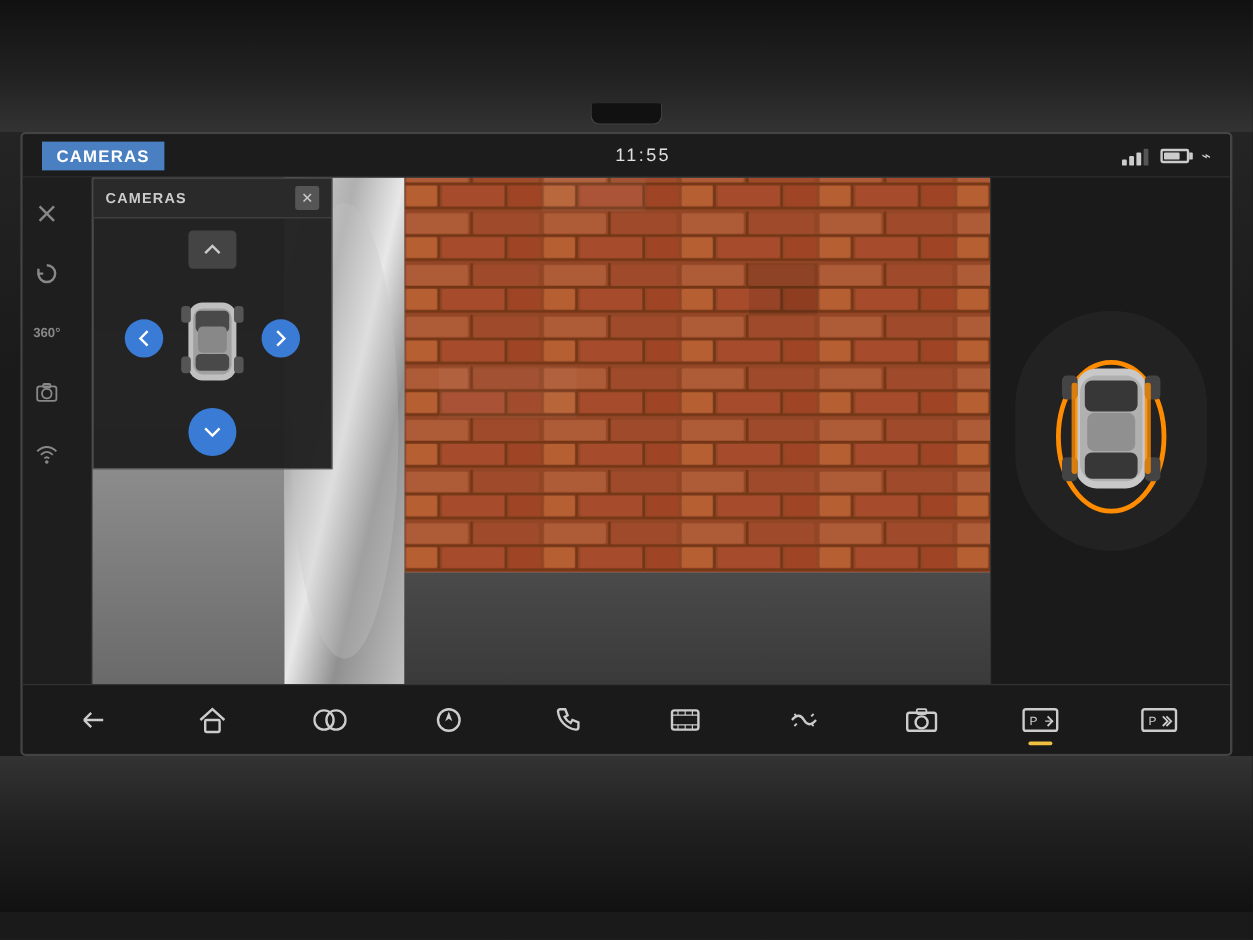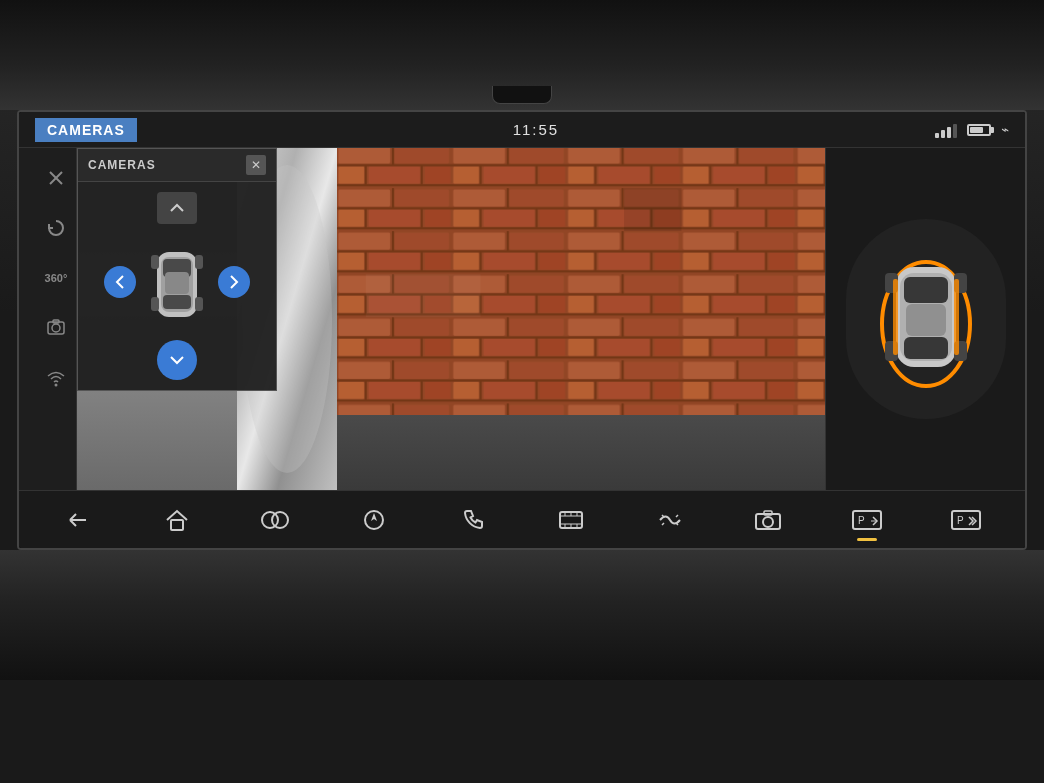--- a/index.html
+++ b/index.html
@@ -40,21 +40,21 @@
       width: 60px;
       height: 18px;
       background: #111;
       border-radius: 0 0 8px 8px;
       border: 1px solid #444;
       border-top: none;
     }
 
     .screen-wrapper {
       width: 1010px;
-      height: 440px;
+      height: 520px;
       background: #000;
       border-radius: 4px;
       border: 2px solid #444;
       overflow: hidden;
       display: flex;
       flex-direction: column;
     }
 
     
     .status-bar {
@@ -147,21 +147,21 @@
       background: #2a2a2a;
       overflow: hidden;
     }
 
     
     .left-sidebar {
       width: 58px;
       background: #1e1e1e;
       display: flex;
       flex-direction: column;
-      align-items: flex-end;
+      align-items: flex-start;
       padding: 10px 0;
       gap: 10px;
       border-right: 1px solid #333;
     }
 
     .sidebar-icon {
       width: 40px;
       height: 40px;
       display: flex;
       align-items: center;

